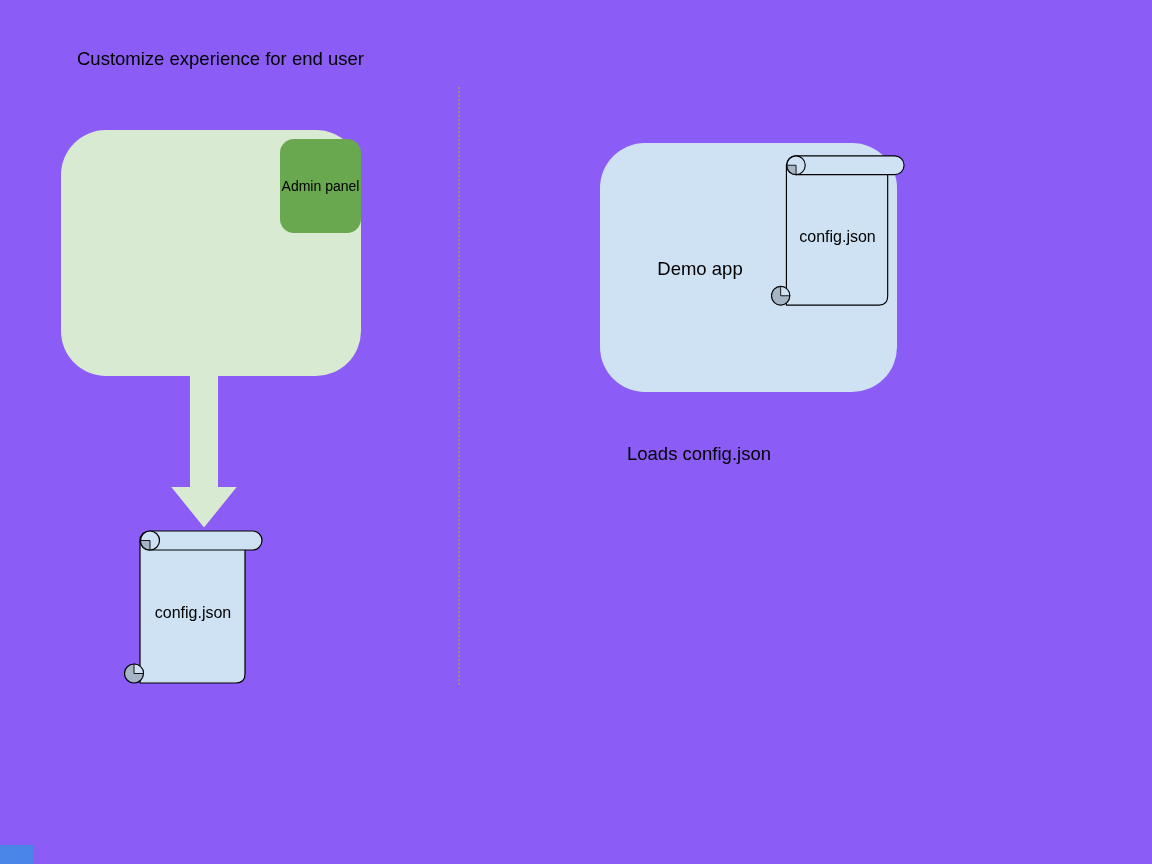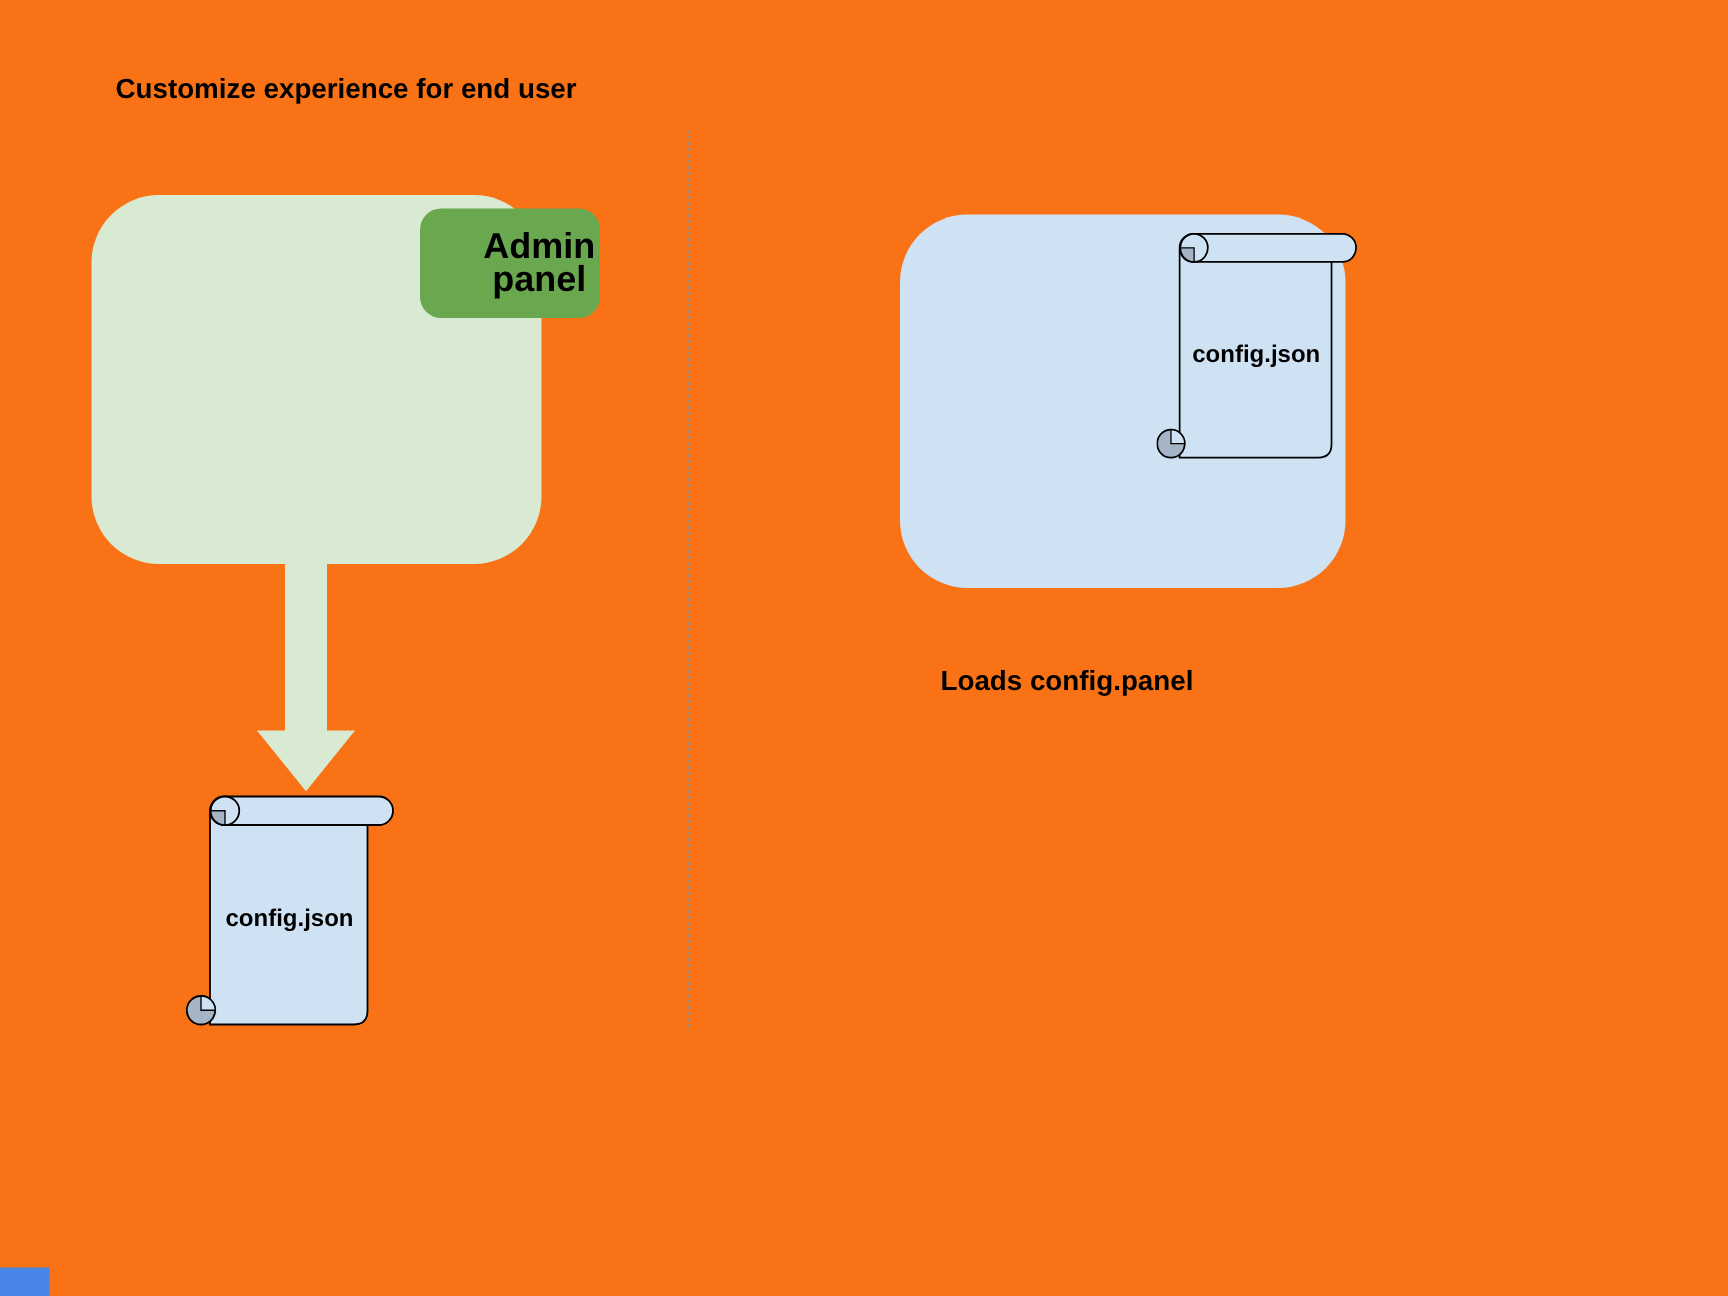--- a/index.html
+++ b/index.html
@@ -1,44 +1,43 @@
 <!DOCTYPE html>
 <html><head>
 <meta charset="utf-8">
 <style>
   html,body{margin:0;padding:0;background:#ffffff;}
   .canvas{
     position:relative;
     width:1152px;height:864px;
-    background:#f97316;
+    background:#8b5cf6;
     font-family:"Liberation Sans", sans-serif;
     color:#000000;
     overflow:hidden;
-    font-weight:bold;
   }
   .abs{position:absolute;}
   .title{
     font-size:18.5px;line-height:22px;white-space:nowrap;
   }
   .shape-label{
     font-size:18.5px;line-height:22px;text-align:center;
   }
   .divider{
     width:2px;
     background:repeating-linear-gradient(to bottom,#8f8f8f 0 2px,transparent 2px 4px);
   }
   .admin-app-box{
     left:61px;top:130px;width:300px;height:246px;
     background:#d9ead3;border-radius:45px;
   }
   .admin-panel-box{
-    left:280px;top:139px;width:81px;height:73px;
+    left:280px;top:139px;width:81px;height:94px;
     background:#6aa84f;border-radius:14px;
     display:flex;align-items:center;justify-content:center;
-    text-align:center;font-size:24px;line-height:22px;padding-left:39px;
+    text-align:center;font-size:14px;line-height:22px;
   }
   .demo-app-box{
     left:600px;top:143px;width:297px;height:249px;
     background:#cfe2f3;border-radius:45px;
   }
   .scroll-label{
     font-size:16px;line-height:20px;text-align:center;
   }
   .caption{
     font-size:18.5px;line-height:22px;
@@ -78,29 +77,30 @@
     <circle cx="26" cy="13.5" r="9.5" stroke="#000" stroke-width="1.2" fill="#cfe2f3"></circle>
     <path d="M26,13.5 L16.5,13.5 A9.5,9.5 0 0 0 26,23 Z" stroke="#000" stroke-width="0.9" fill="#a5b5c5"></path>
     <circle cx="10" cy="146.5" r="9.5" stroke="#000" stroke-width="1.2" fill="#a5b5c5"></circle>
     <path d="M10,146.5 L10,137 A9.5,9.5 0 0 1 19.5,146.5 Z" stroke="#000" stroke-width="0.9" fill="#cfe2f3"></path>
   </svg>
 
   <div class="abs scroll-label" style="left:141px;top:603px;width:104px;">config.json</div>
 
   <div class="abs demo-app-box"></div>
 
+  <div class="abs shape-label" style="left:600px;top:258px;width:200px;">Demo app</div>
 
   <svg class="abs" style="left:771px;top:152px;" width="135" height="157" viewBox="0 0 140 160" preserveAspectRatio="none">
     <path d="M16,14 L121,14 L121,147 Q121,156 112,156 L16,156 Z" stroke="#000" stroke-width="1.2" fill="#cfe2f3"></path>
     <rect x="16" y="4" width="122" height="19" rx="9.5" stroke="#000" stroke-width="1.2" fill="#cfe2f3"></rect>
     <circle cx="26" cy="13.5" r="9.5" stroke="#000" stroke-width="1.2" fill="#cfe2f3"></circle>
     <path d="M26,13.5 L16.5,13.5 A9.5,9.5 0 0 0 26,23 Z" stroke="#000" stroke-width="0.9" fill="#a5b5c5"></path>
     <circle cx="10" cy="146.5" r="9.5" stroke="#000" stroke-width="1.2" fill="#a5b5c5"></circle>
     <path d="M10,146.5 L10,137 A9.5,9.5 0 0 1 19.5,146.5 Z" stroke="#000" stroke-width="0.9" fill="#cfe2f3"></path>
   </svg>
 
   <div class="abs scroll-label" style="left:787px;top:227px;width:101px;">config.json</div>
 
-  <div class="abs caption" style="left:627px;top:443px;">Loads config.panel</div>
+  <div class="abs caption" style="left:627px;top:443px;">Loads config.json</div>
 
   <div class="abs corner-swatch"></div>
 
 </div>
 
 </body></html>

